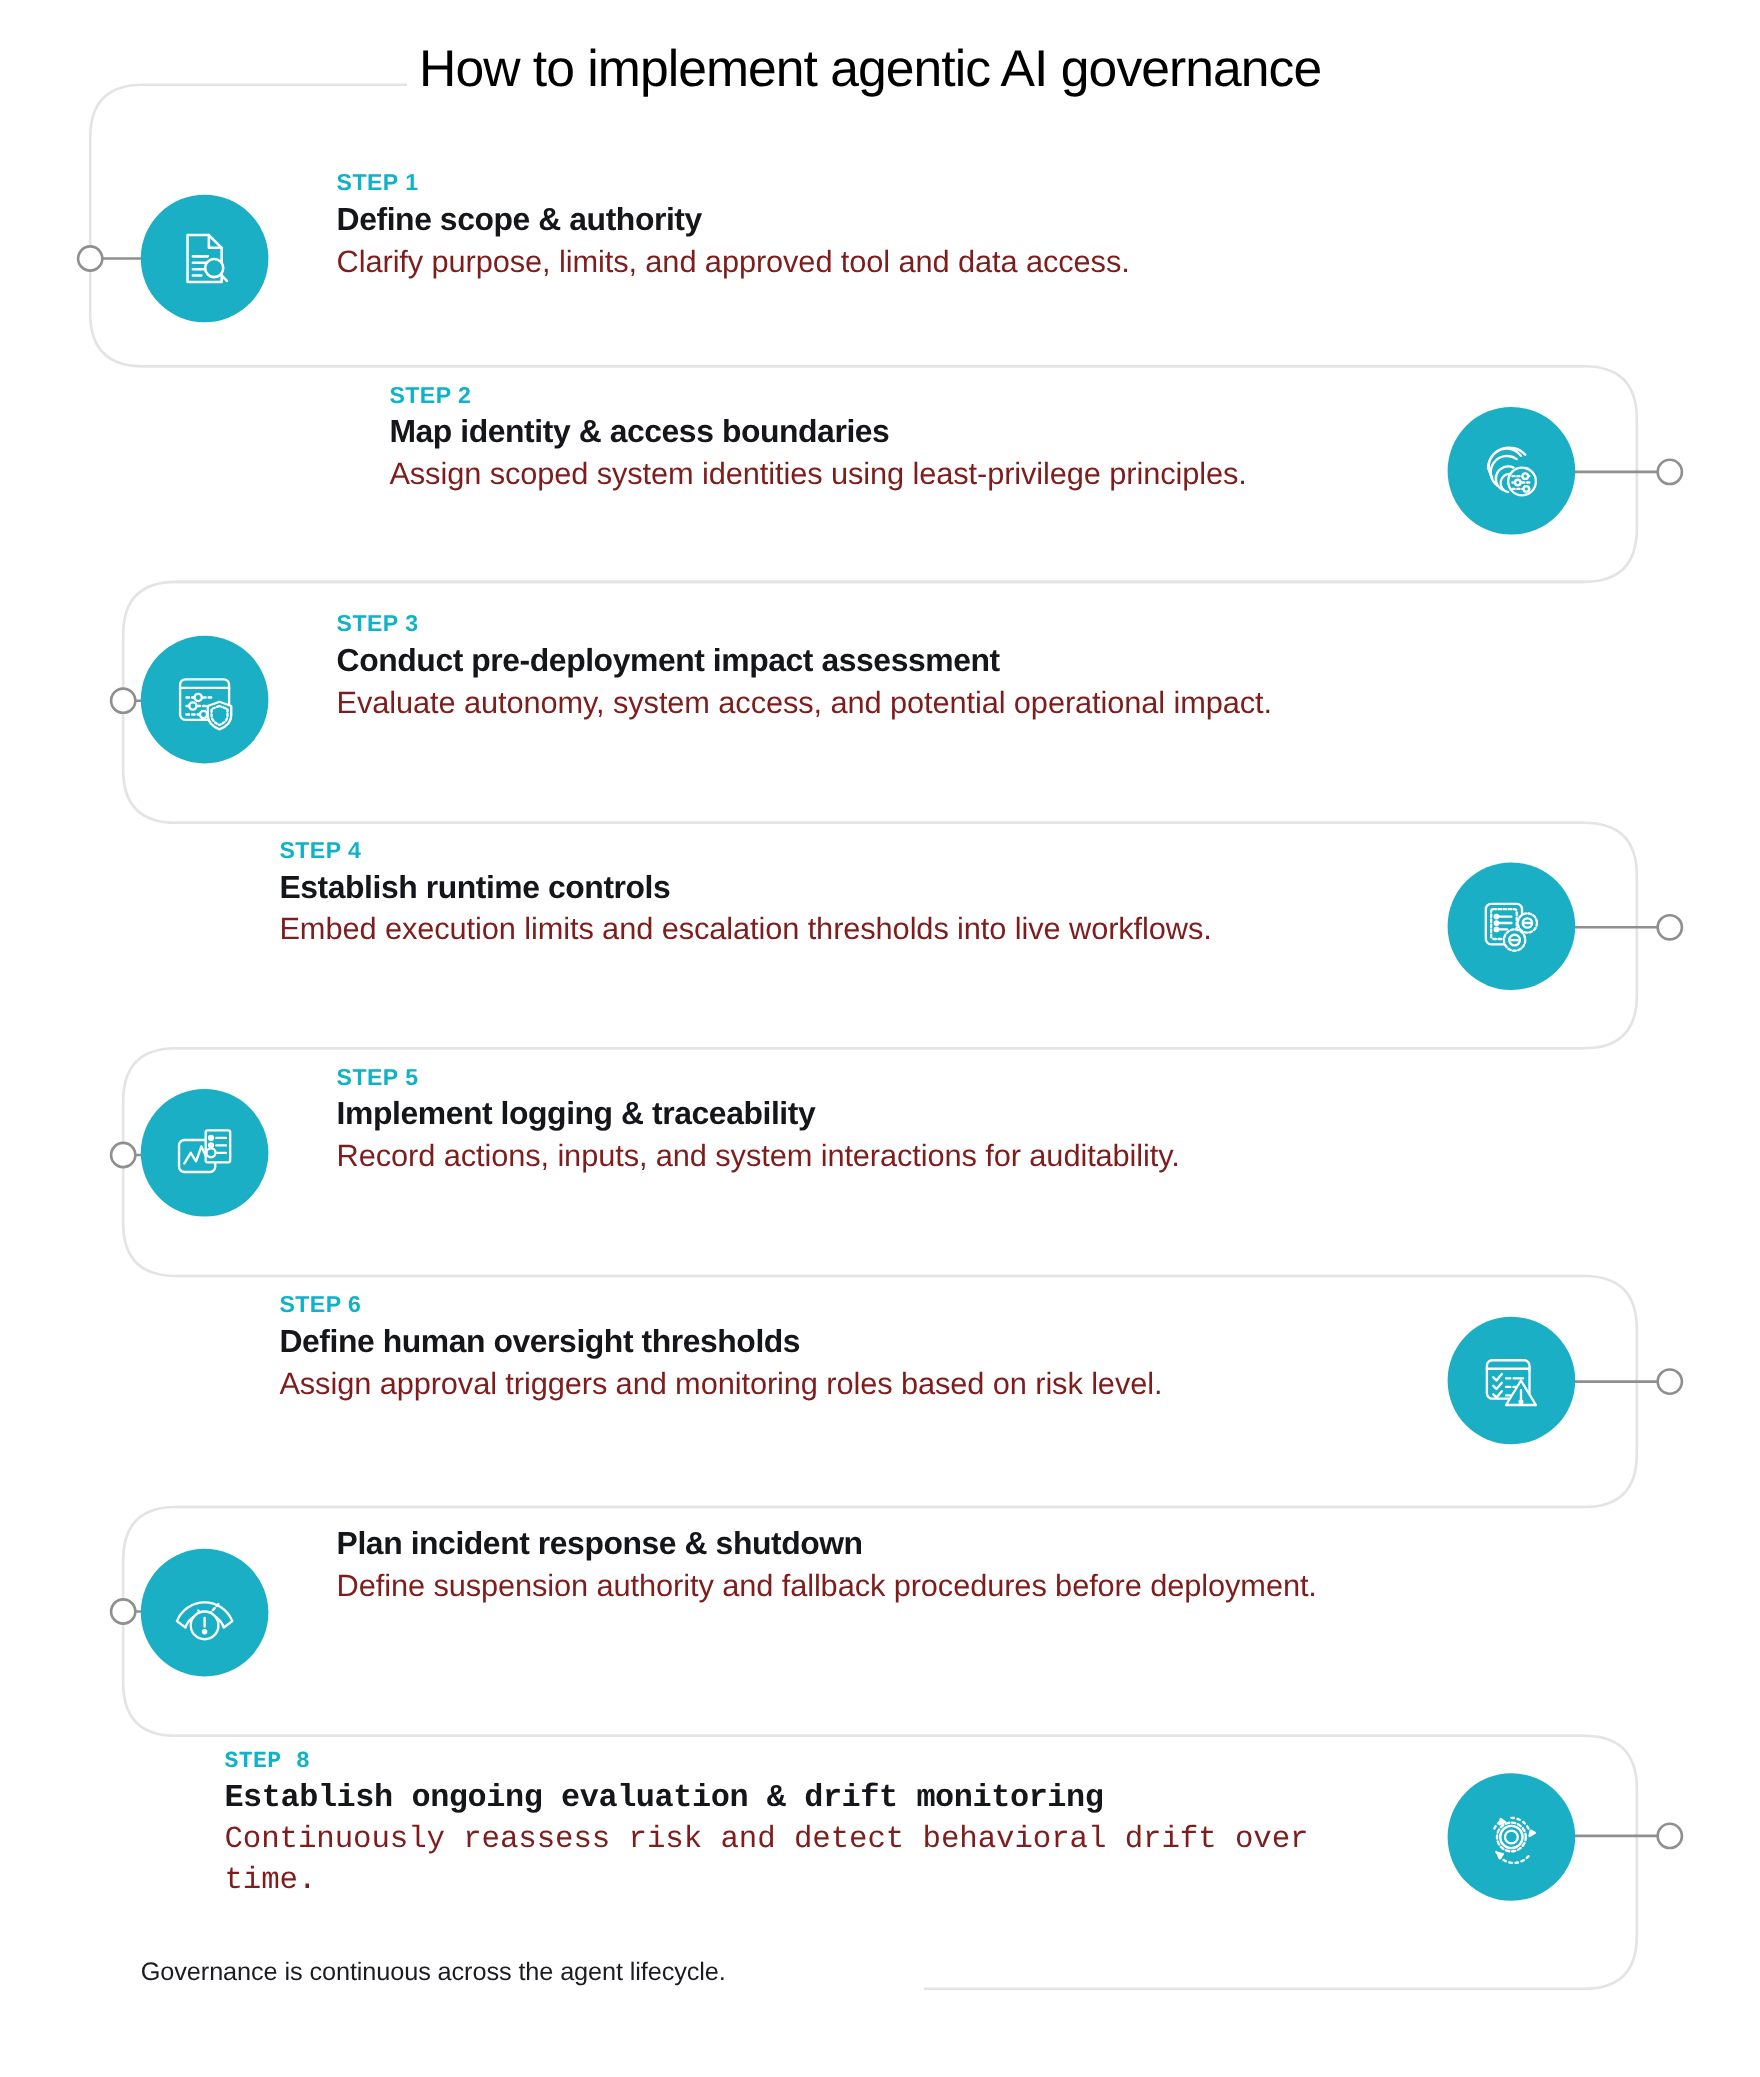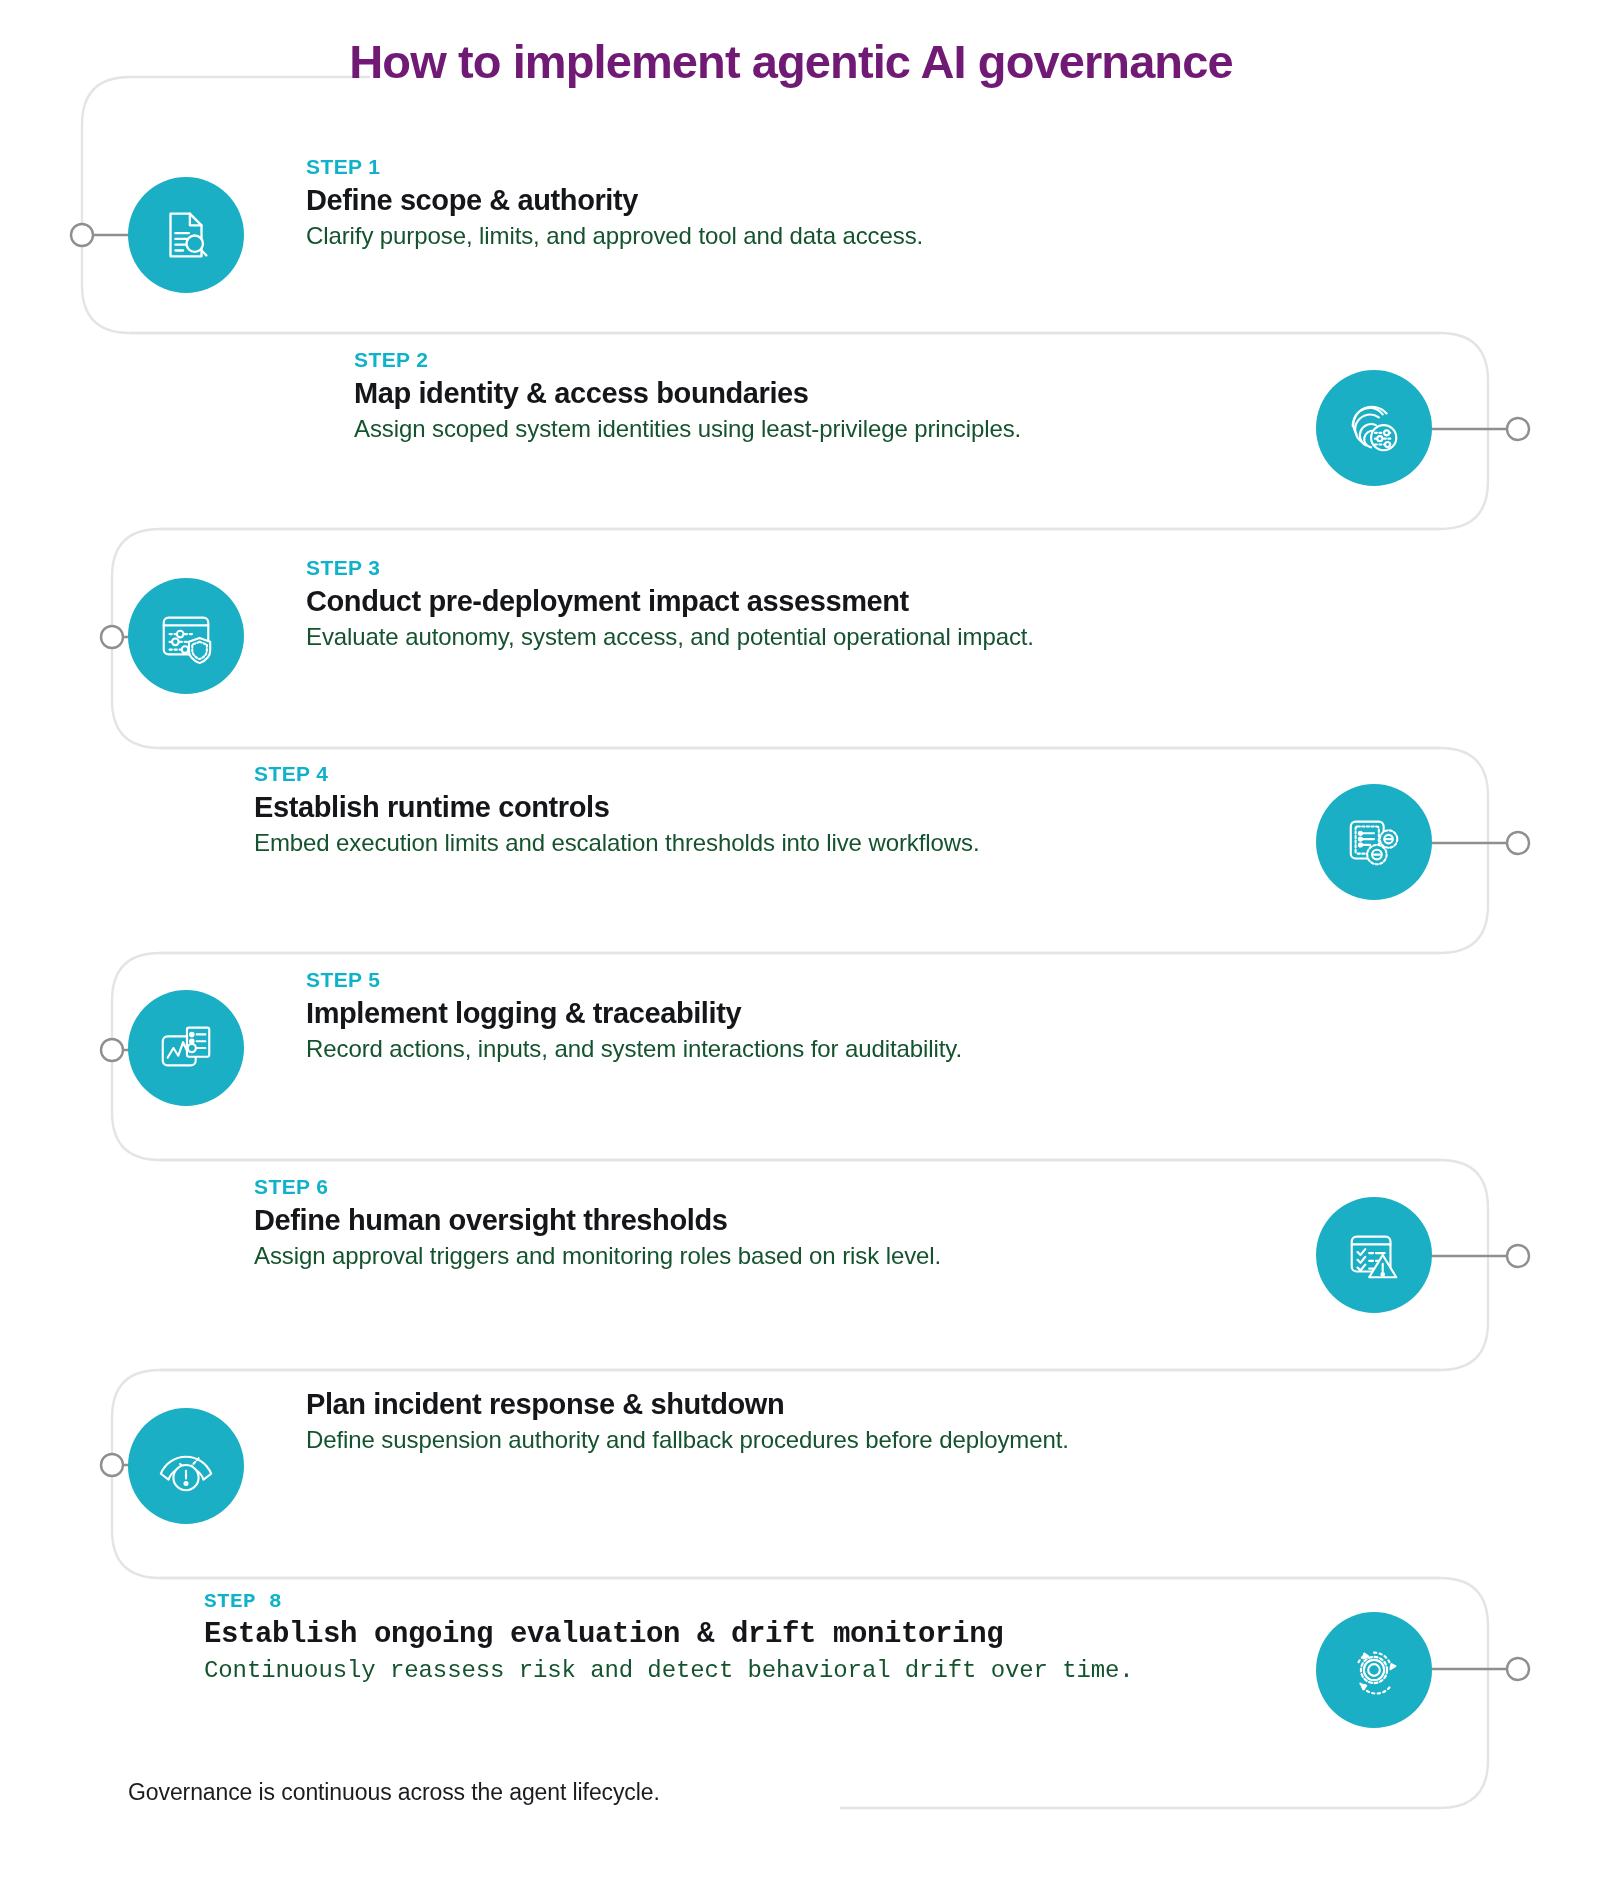--- a/index.html
+++ b/index.html
@@ -13,23 +13,23 @@
   }
 
   #rail { position:absolute; left:0; top:0; width:1600px; height:1888px; pointer-events:none; }
 
   .title {
     position:absolute;
     left:286px; top:36px;
     width:1010px;
     text-align:center;
     font-size:47px;
-    font-weight:bold;
+    font-weight:normal;
     letter-spacing:-0.9px;
-    color:#701a75;
+    color:#000000;
     line-height:1.1;
   }
 
   .step {
     position:absolute;
     height:160px;
     padding-left:14px;
   }
   .step .circle {
     position:absolute;
@@ -52,23 +52,23 @@
   }
   .step-title {
     font-size:29px;
     font-weight:bold;
     color:#15161a;
     letter-spacing:-0.4px;
     line-height:1.25;
     margin-bottom:2px;
   }
   .step-desc {
-    font-size:24px;
+    font-size:28px;
     font-weight:normal;
-    color:#14532d;
+    color:#7f1d1d;
     letter-spacing:-0.1px;
     line-height:1.3;
   }
 
   
   .step.left .circle { left:128px; }
   .step.left .txt { left:306px; text-align:left; }
 
   
   .step.right .circle { right:168px; }

